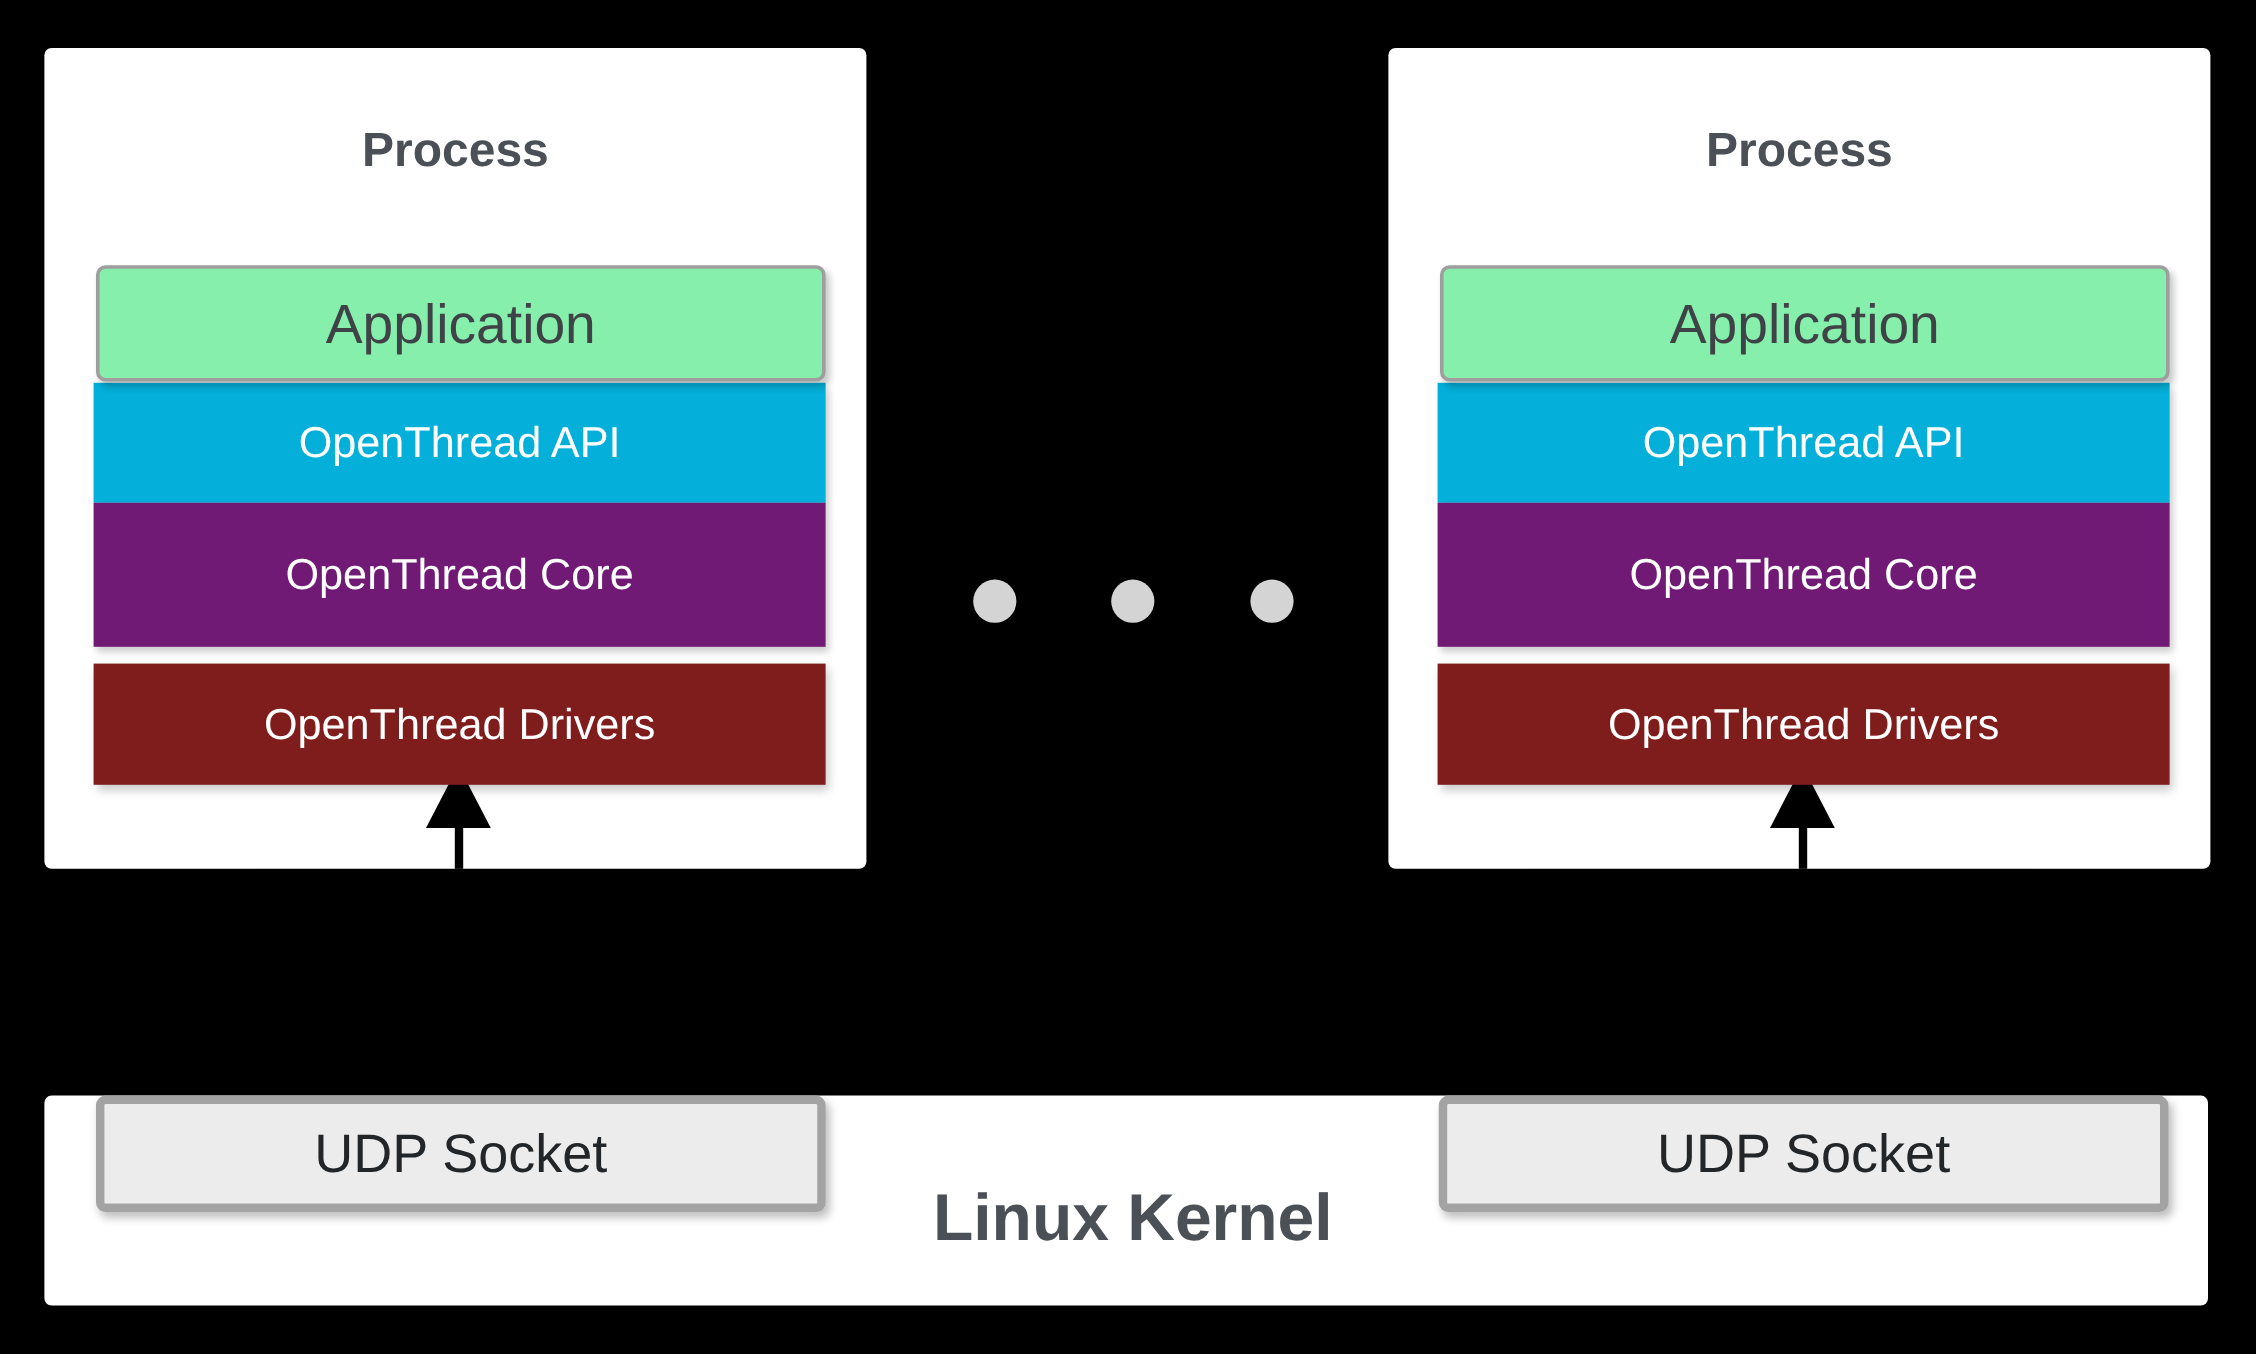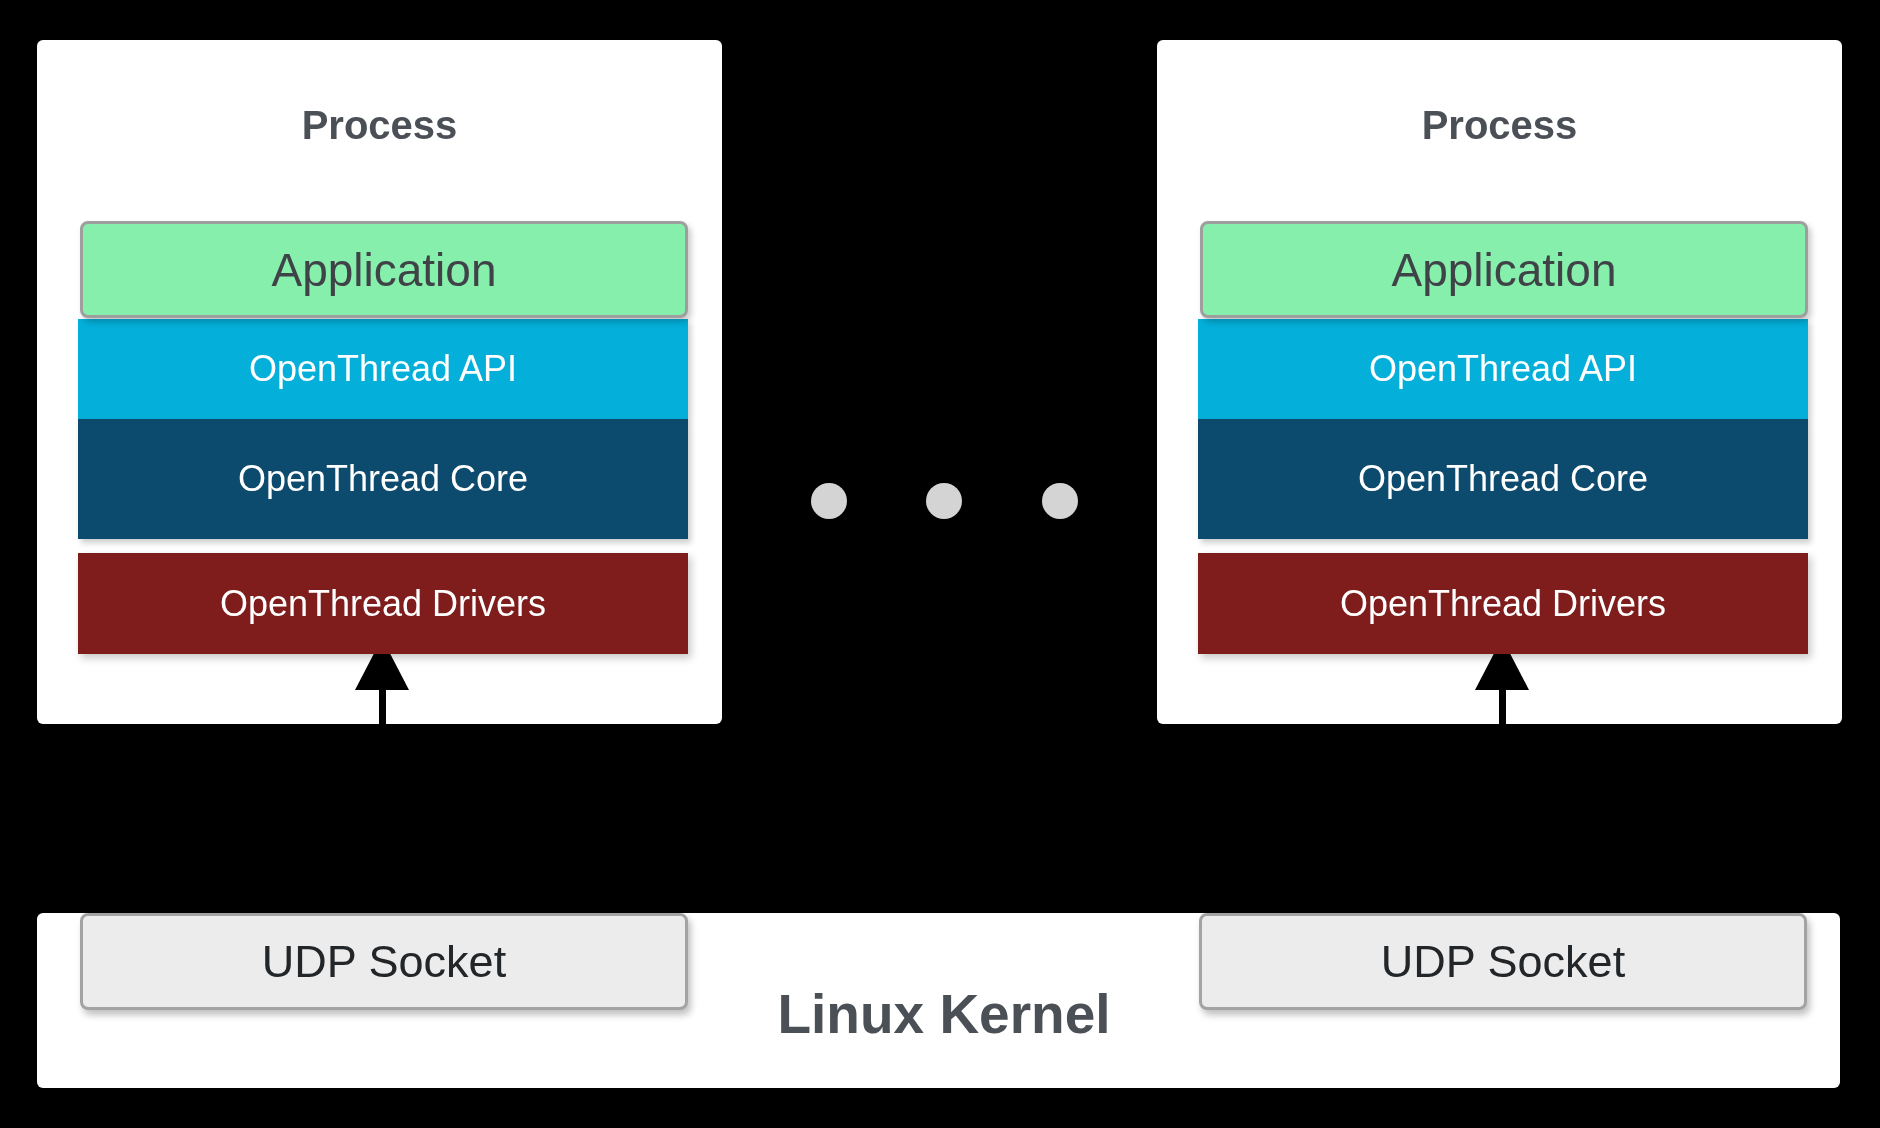--- a/index.html
+++ b/index.html
@@ -49,21 +49,21 @@
     box-shadow: 3px 4px 6px rgba(0,0,0,0.22);
     z-index: 3;
   }
   .layer-api {
     background: #04AFD9;
     color: #ffffff;
     box-shadow: 3px 4px 6px rgba(0,0,0,0.20);
     z-index: 2;
   }
   .layer-core {
-    background: #0c4a6e;
+    background: #701a75;
     color: #ffffff;
     box-shadow: 3px 4px 6px rgba(0,0,0,0.20);
     z-index: 2;
     justify-content: center;
   }
   .layer-drivers {
     background: #7f1d1d;
     color: #ffffff;
     box-shadow: 3px 4px 8px rgba(0,0,0,0.22);
     z-index: 2;
@@ -109,21 +109,21 @@
     position: absolute;
     text-align: center;
     font-size: 55px;
     font-weight: bold;
     color: #4a5056;
     white-space: nowrap;
   }
   .socket-box {
     position: absolute;
     background: #ececec;
-    border: 3px solid #a3a3a3;
+    border: 7px solid #a3a3a3;
     border-radius: 8px;
     box-sizing: border-box;
     display: flex;
     align-items: center;
     justify-content: center;
     color: #222629;
     box-shadow: 3px 5px 7px rgba(0,0,0,0.25);
   }
   .socket-label {
     font-size: 45px;

